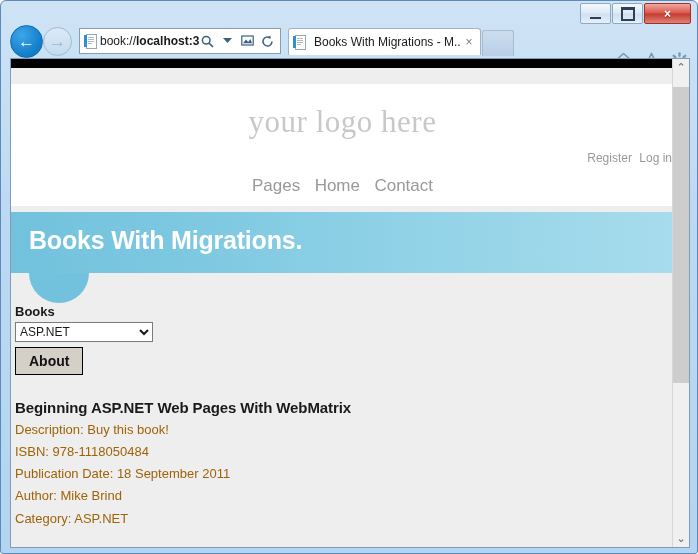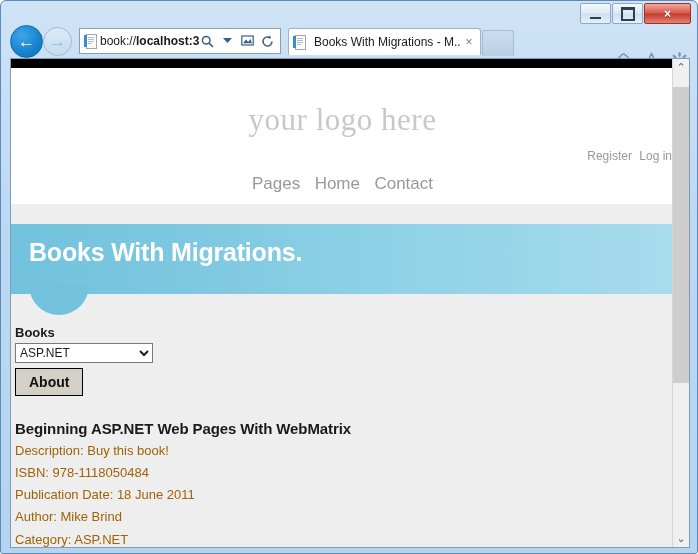--- a/index.html
+++ b/index.html
@@ -104,38 +104,38 @@
 
   
   .viewport{
     position:absolute;left:9px;top:57px;width:680px;height:490px;
     background:#ffffff;border:1px solid #7f9cb8;box-sizing:border-box;
     overflow:hidden;
   }
   .blackbar{position:absolute;left:0;top:0;width:663px;height:9px;background:#000;}
   .page{position:absolute;left:0;top:9px;width:663px;height:480px;background:#eeeeee;overflow:hidden;}
 
-  .site-header{background:#fff;padding-top:36px;padding-bottom:8px;}
+  .site-header{background:#fff;padding-top:22px;padding-bottom:8px;margin-top:16px;}
   .logo{
     text-align:center;font-family:"Liberation Serif", serif;
     font-size:31px;color:#c8c8c8;letter-spacing:.5px;line-height:1;
   }
   .authlinks{
     text-align:right;margin-top:14px;font-size:12px;color:#999;
   }
   .authlinks a{color:#999;text-decoration:none;margin:0 2px;}
   .mainnav{
     text-align:center;margin-top:11px;padding-bottom:2px;
   }
   .mainnav a{
     font-size:17px;color:#999;text-decoration:none;margin:0 5px;
   }
 
   .banner{
-    position:relative;margin-top:20px;height:70px;
+    position:relative;margin-top:6px;height:61px;
     background:linear-gradient(to right,#72c2dd 0%,#7ec8e1 28%,#8ed1e6 55%,#9bd6e9 78%,#a7dced 100%);
   }
   .banner h1{
     margin:0;padding:14px 0 0 18px;
     font-size:25px;color:#ffffff;font-weight:bold;letter-spacing:-.2px;
   }
   .banner .bump{
     position:absolute;left:18px;top:61px;width:60px;height:30px;
     background:#72c2dd;border-radius:0 0 30px 30px;
   }
@@ -316,21 +316,21 @@
         <select class="books-select">
           <option>ASP.NET</option>
         </select>
 
         <button class="select-btn">About</button>
 
         <div class="book">
           <h3>Beginning ASP.NET Web Pages With WebMatrix</h3>
           <p>Description: Buy this book!</p>
           <p>ISBN: 978-1118050484</p>
-          <p>Publication Date: 18 June 2011</p>
+          <p>Publication Date: 18 September 2011</p>
           <p>Author: Mike Brind</p>
           <p>Category: ASP.NET</p>
         </div>
       </div>
     </div>
 
     <div class="scrollbar">
       <div class="sb-arrow">⌃</div>
       <div class="sb-track">
         <div class="sb-thumb"></div>

